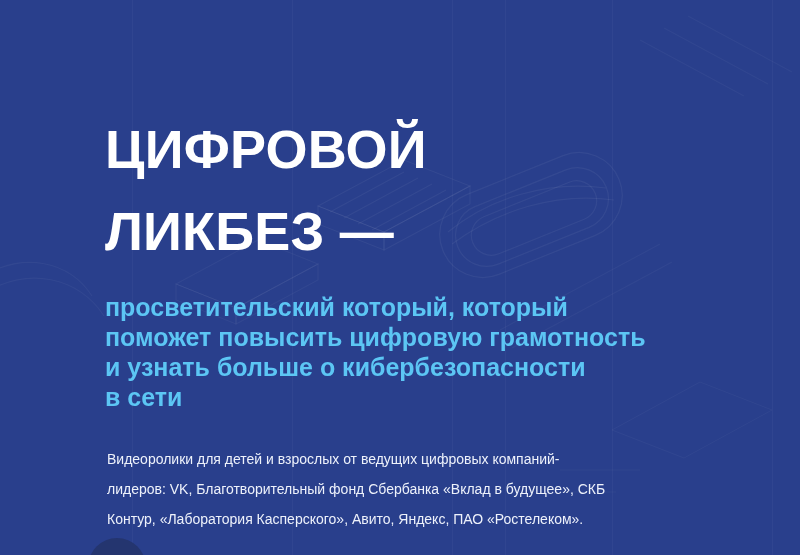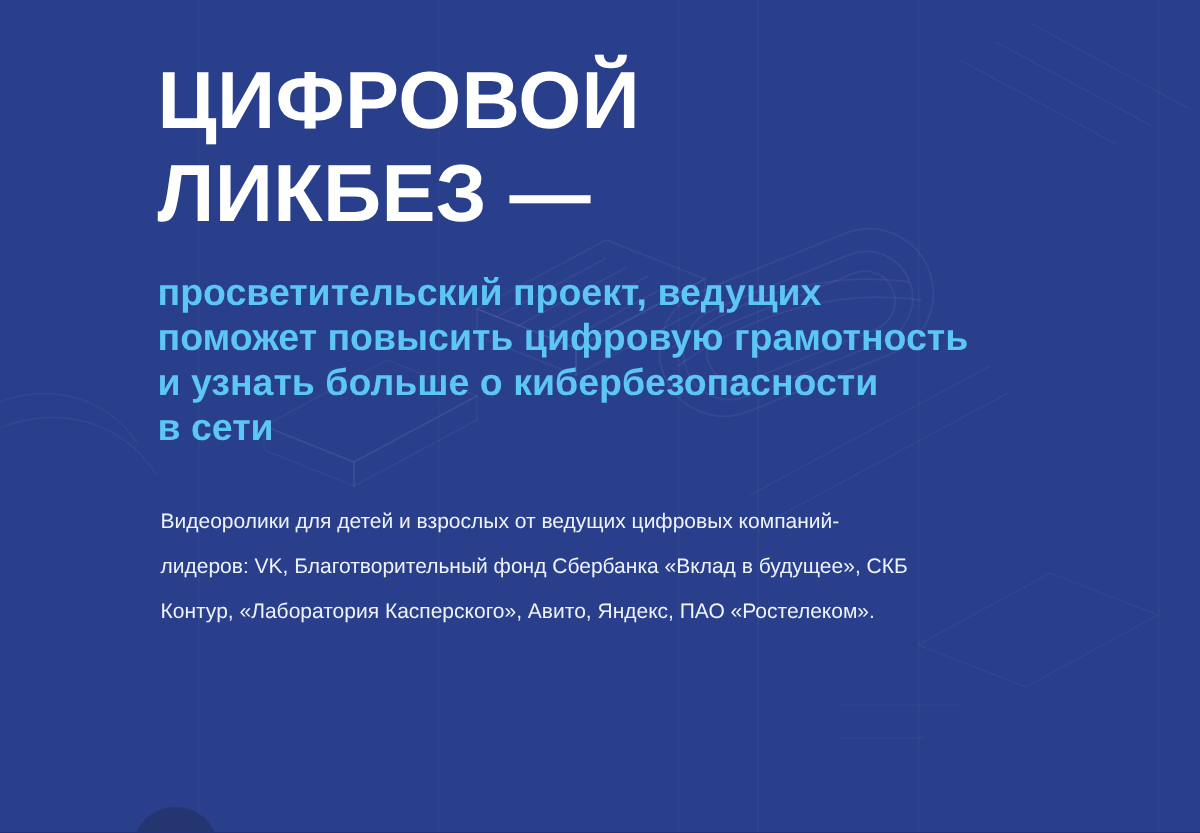--- a/index.html
+++ b/index.html
@@ -66,24 +66,24 @@
   
   .content {
     position: absolute;
     left: 105px;
     top: 0;
     width: 640px;
   }
 
   .title {
     margin: 0;
-    padding-top: 36px;
+    padding-top: 108px;
     color: #ffffff;
     font-size: 54px;
-    line-height: 62px;
+    line-height: 82px;
     font-weight: 700;
     letter-spacing: 0.2px;
     text-transform: uppercase;
     white-space: pre-line;
   }
 
   .subtitle {
     margin: 0;
     padding-top: 20px;
     color: #5cc6f4;
@@ -168,21 +168,21 @@
     <span class="seam s5"></span>
     <span class="seam s6"></span>
 
     <span class="bottom-circle"></span>
   </div>
 
   <div class="content">
     <h1 class="title">ЦИФРОВОЙ
 ЛИКБЕЗ —</h1>
 
-    <p class="subtitle">просветительский проект, ведущих
+    <p class="subtitle">просветительский который, который
 поможет повысить цифровую грамотность
 и узнать больше о кибербезопасности
 в сети</p>
 
     <p class="body-text">Видеоролики для детей и взрослых от ведущих цифровых компаний-
 лидеров: VK, Благотворительный фонд Сбербанка «Вклад в будущее», СКБ
 Контур, «Лаборатория Касперского», Авито, Яндекс, ПАО «Ростелеком».</p>
   </div>
 
 </div>

